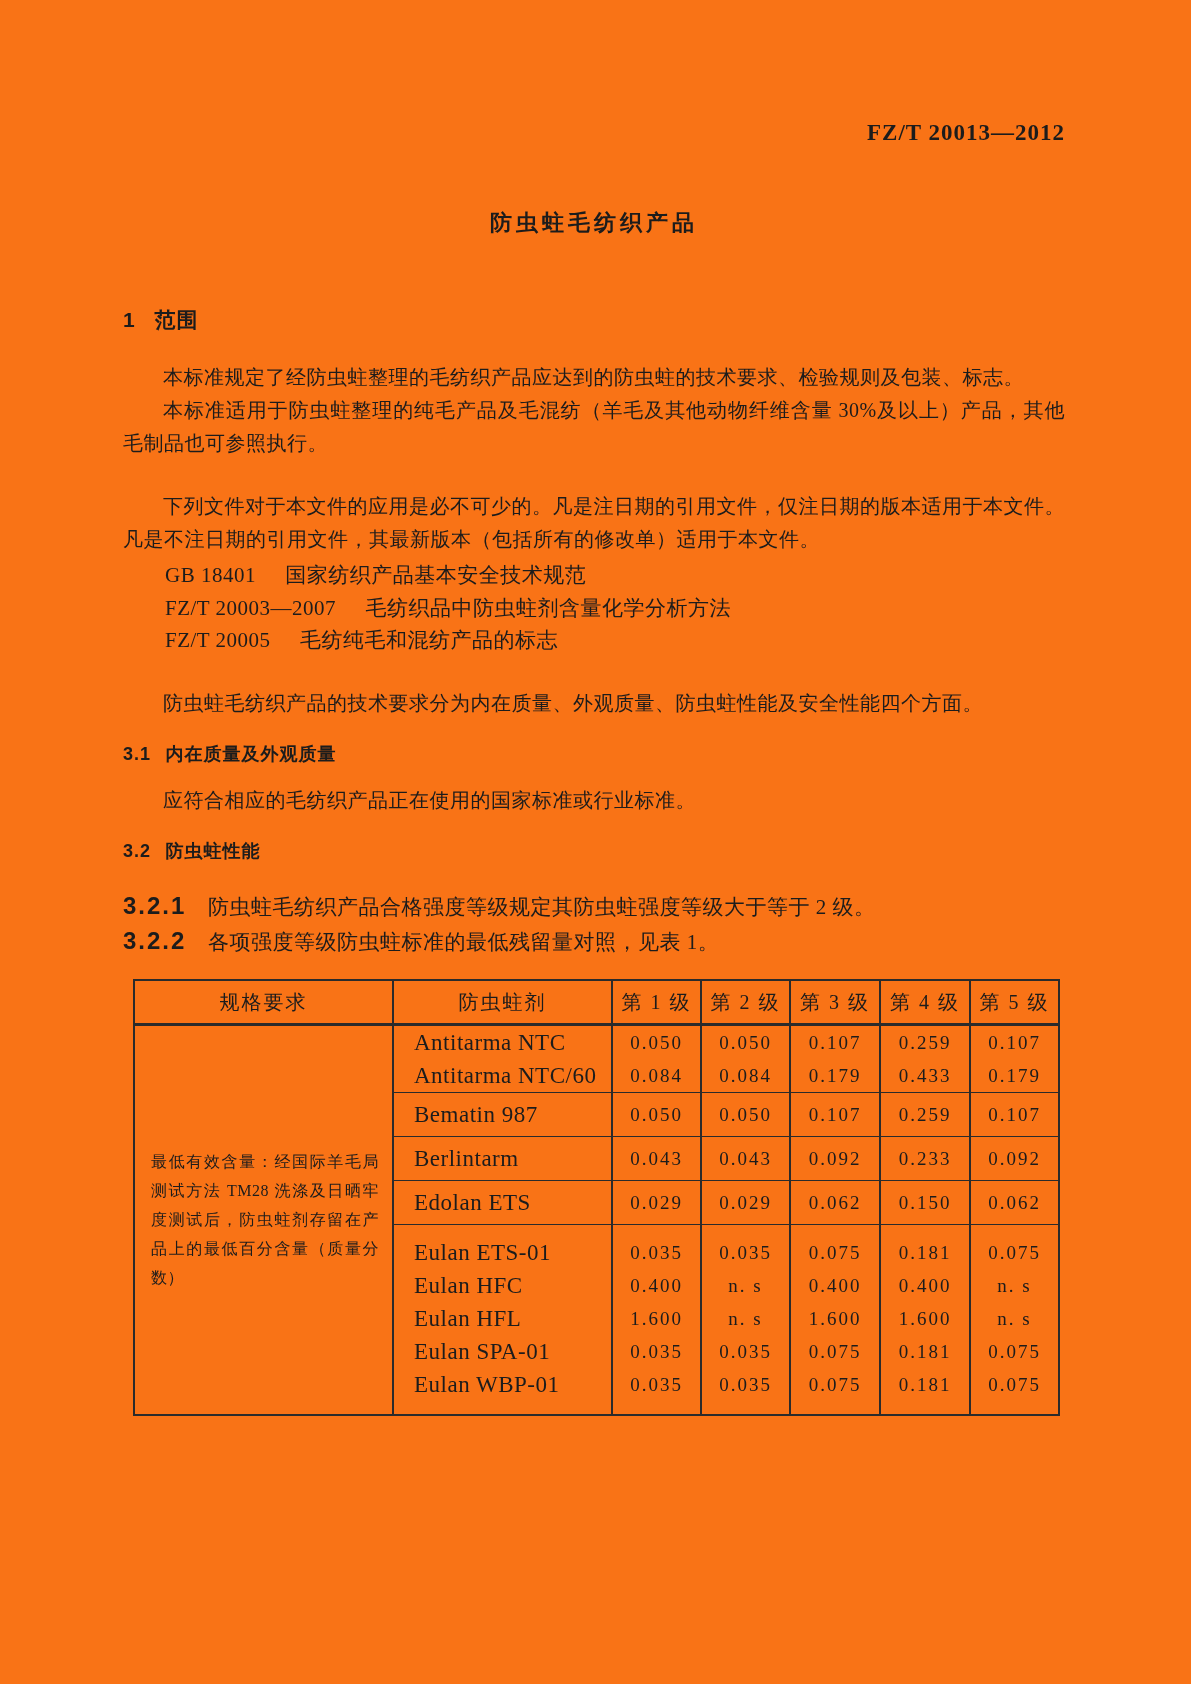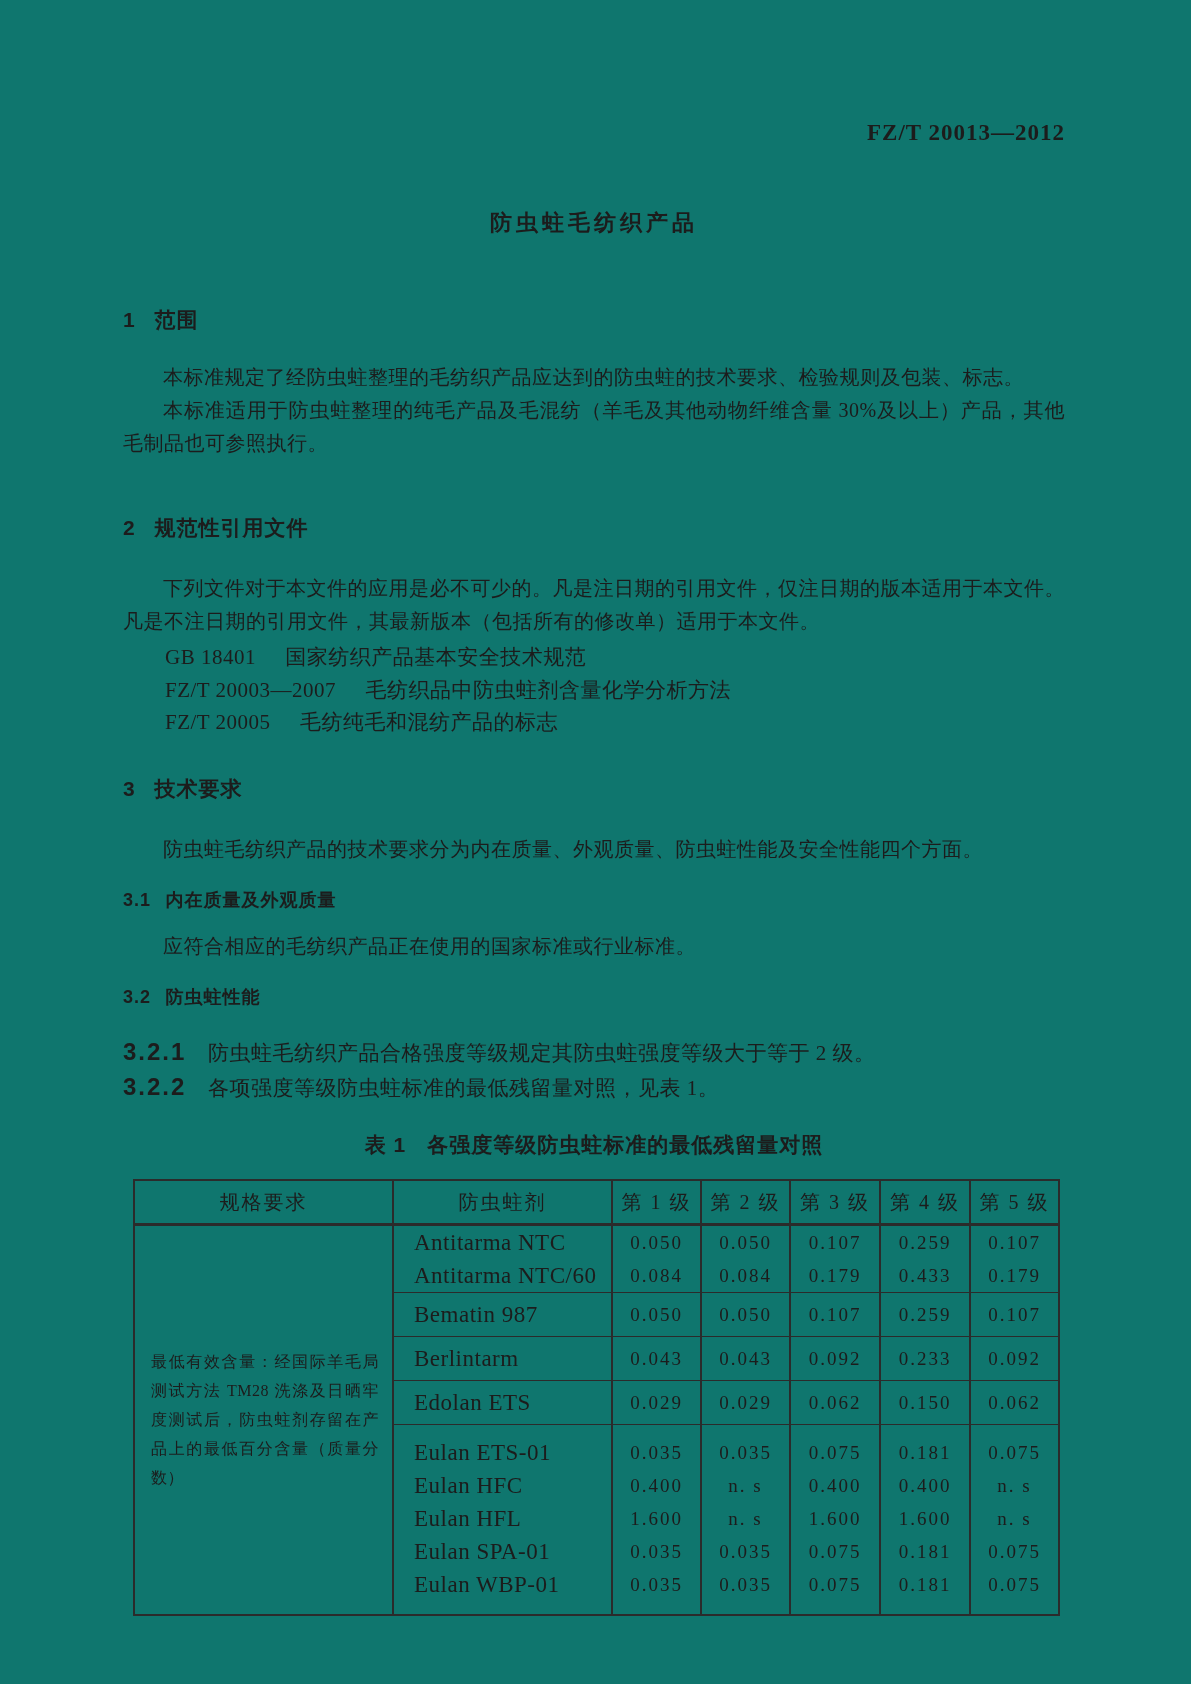--- a/index.html
+++ b/index.html
@@ -5,21 +5,21 @@
   :root{
     --serif: "Liberation Serif","DejaVu Serif",serif;
     --sans: "Liberation Sans","DejaVu Sans",sans-serif;
     --ink:#1c1c1c;
     --line:#2b2b2b;
   }
   html,body{margin:0;padding:0;background:#ffffff;}
   .page{
     position:relative;
     width:1191px;height:1684px;
-    background:#0f766e;
+    background:#f97316;
     color:var(--ink);
     font-family:var(--serif);
     overflow:hidden;
   }
   .content{position:absolute;left:123px;top:0;width:942px;}
 
   .doc-code{
     margin-top:120px;
     text-align:right;
     font-family:var(--serif);
@@ -154,59 +154,50 @@
     <div class="doc-code">FZ/T 20013—2012</div>
 
     <h1 class="doc-title">防虫蛀毛纺织产品</h1>
 
     <div class="sec-heading">
       <span class="num">1</span><span>范围</span>
     </div>
     <p class="body first">本标准规定了经防虫蛀整理的毛纺织产品应达到的防虫蛀的技术要求、检验规则及包装、标志。</p>
     <p class="body">本标准适用于防虫蛀整理的纯毛产品及毛混纺（羊毛及其他动物纤维含量 30%及以上）产品，其他毛制品也可参照执行。</p>
 
-    <div class="sec-heading" style="margin-top:54px;">
-      <span class="num">2</span><span>规范性引用文件</span>
-    </div>
     <p class="body first" style="margin-top:30px;">下列文件对于本文件的应用是必不可少的。凡是注日期的引用文件，仅注日期的版本适用于本文件。凡是不注日期的引用文件，其最新版本（包括所有的修改单）适用于本文件。</p>
     <div class="refs">
       <div class="ref-line">
         <span class="ref-code">GB 18401</span><span>国家纺织产品基本安全技术规范</span>
       </div>
       <div class="ref-line">
         <span class="ref-code">FZ/T 20003—2007</span><span>毛纺织品中防虫蛀剂含量化学分析方法</span>
       </div>
       <div class="ref-line">
         <span class="ref-code">FZ/T 20005</span><span>毛纺纯毛和混纺产品的标志</span>
       </div>
     </div>
 
-    <div class="sec-heading" style="margin-top:36px;">
-      <span class="num">3</span><span>技术要求</span>
-    </div>
     <p class="body first" style="margin-top:30px;">防虫蛀毛纺织产品的技术要求分为内在质量、外观质量、防虫蛀性能及安全性能四个方面。</p>
 
     <div class="sub-heading">
       <span class="num">3.1</span><span>内在质量及外观质量</span>
     </div>
     <p class="body" style="margin-top:18px;">应符合相应的毛纺织产品正在使用的国家标准或行业标准。</p>
 
     <div class="sub-heading">
       <span class="num">3.2</span><span>防虫蛀性能</span>
     </div>
     <p class="clause gap">
       <span class="clause-num">3.2.1</span><span>防虫蛀毛纺织产品合格强度等级规定其防虫蛀强度等级大于等于 2 级。</span>
     </p>
     <p class="clause">
       <span class="clause-num">3.2.2</span><span>各项强度等级防虫蛀标准的最低残留量对照，见表 1。</span>
     </p>
 
-    <div class="table-caption">
-      <span class="cap-label">表 1</span><span>各强度等级防虫蛀标准的最低残留量对照</span>
-    </div>
 
     <table class="t1">
       <colgroup>
         <col style="width:259px">
           <col style="width:219px">
           <col style="width:89px">
           <col style="width:89px">
           <col style="width:90px">
           <col style="width:90px">
           <col style="width:89px">

